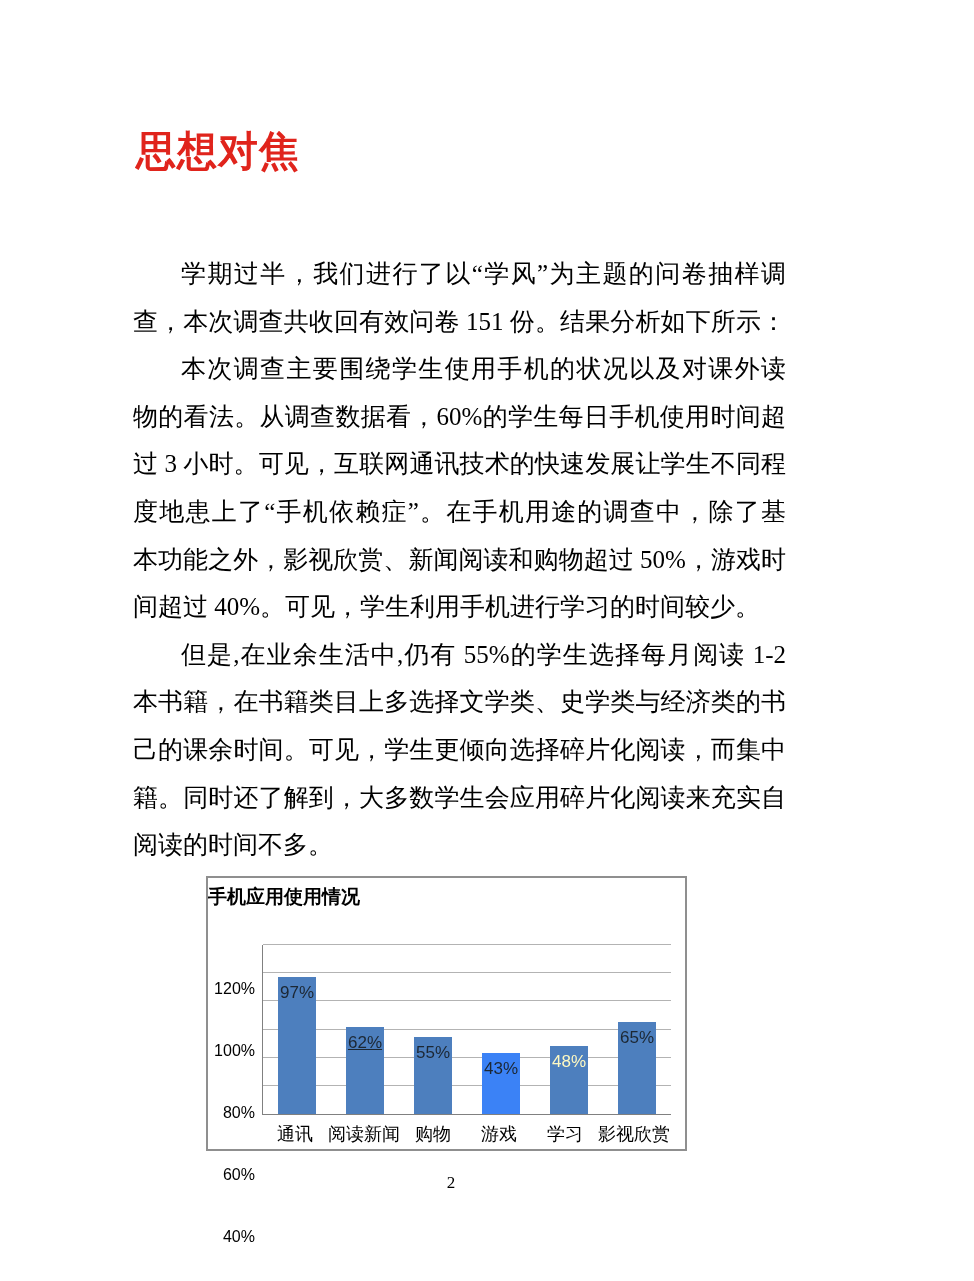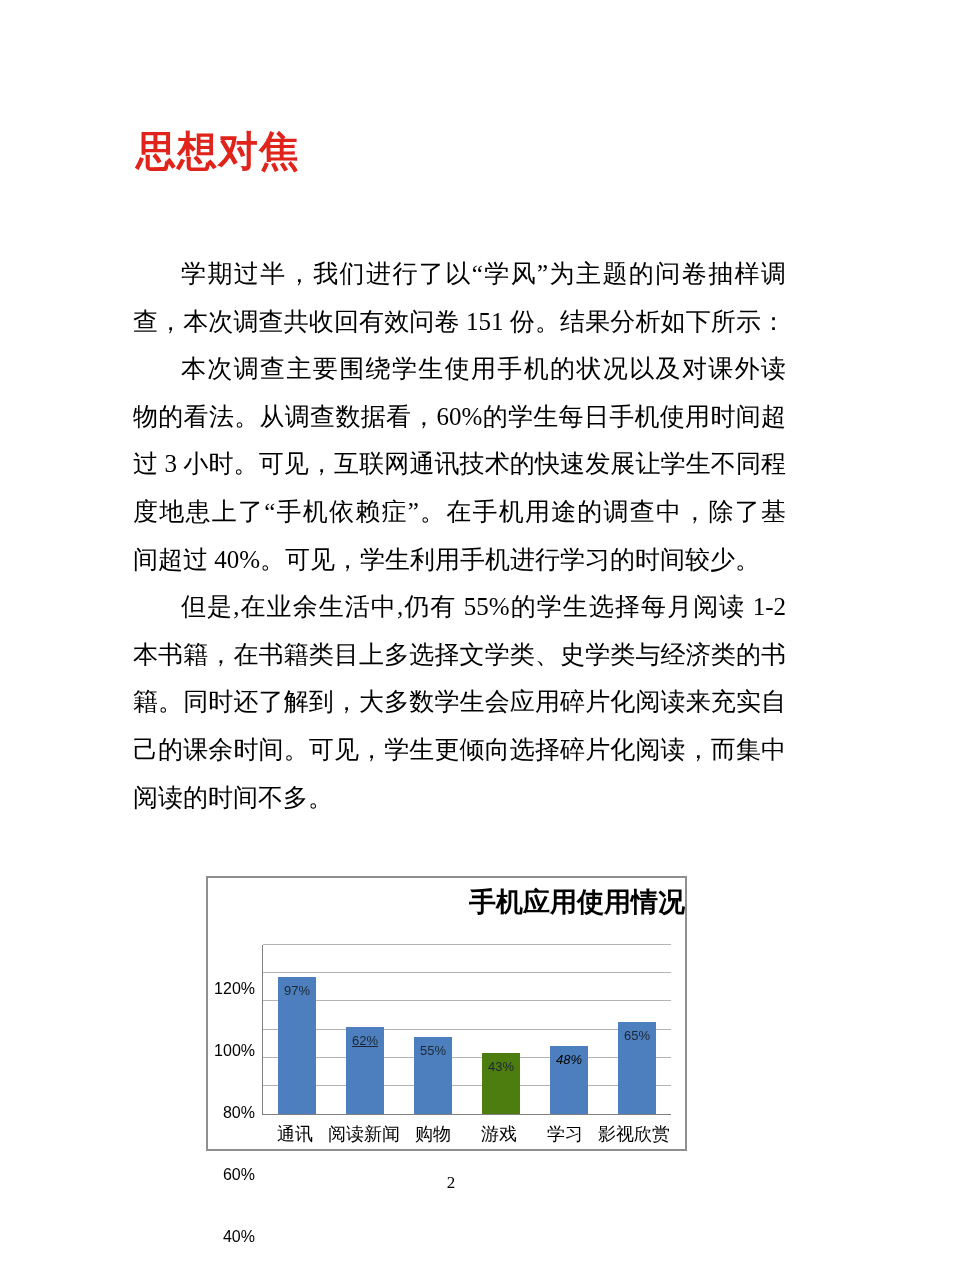--- a/index.html
+++ b/index.html
@@ -24,34 +24,34 @@
     overflow:hidden;
   }
   .tline.indent{text-indent:48px;}
   .tline.pend{text-align-last:left;}
   
   .chart{
     position:absolute;left:206px;top:876px;width:481px;height:275px;
     border:2px solid #8f8f8f;background:#ffffff;box-sizing:border-box;
   }
   .chart-title{
-    position:absolute;top:6px;left:0;right:0;text-align:right;
-    font-size:27px;font-weight:bold;font-family:Liberation Serif, serif;
+    position:absolute;top:6px;left:0;right:0;text-align:left;
+    font-size:19px;font-weight:bold;font-family:Liberation Serif, serif;
   }
   .plot{
     position:absolute;left:54px;top:67px;width:408px;height:169px;
     border-left:1px solid #808080;border-bottom:1px solid #808080;
     display:flex;align-items:flex-end;
   }
   .gridline{position:absolute;left:0;right:0;height:1px;background:#b3b3b3;}
   .slot{flex:1;display:flex;justify-content:center;align-items:flex-end;height:100%;position:relative;z-index:1;}
   .bar{width:38px;position:relative;}
   .bar-label{
     position:absolute;top:6px;left:-14px;right:-14px;text-align:center;
-    font-size:13px;font-family:"Liberation Sans",sans-serif;color:#1c2733;
+    font-size:17px;font-family:"Liberation Sans",sans-serif;color:#1c2733;
   }
   .y-axis{
     position:absolute;left:0;top:58px;width:47px;height:187px;
     display:flex;flex-direction:column;justify-content:space-between;align-items:flex-end;
   }
   .y-tick{font-size:16px;line-height:18px;font-family:"Liberation Sans",sans-serif;margin-top:44px;}
   .x-axis{position:absolute;left:54px;top:244px;width:408px;display:flex;}
   .x-tick{flex:1;text-align:center;font-size:18px;white-space:nowrap;overflow:visible;}
   .page-num{
     position:absolute;left:133px;top:1172px;width:636px;
@@ -66,25 +66,26 @@
   <div class="logo" style="color: rgb(224, 36, 28);">思想对焦</div>
 
 
   <div class="body-text">
     <div class="tline indent">学期过半，我们进行了以“学风”为主题的问卷抽样调</div>
     <div class="tline">查，本次调查共收回有效问卷 151 份。结果分析如下所示：</div>
     <div class="tline indent">本次调查主要围绕学生使用手机的状况以及对课外读</div>
     <div class="tline">物的看法。从调查数据看，60%的学生每日手机使用时间超</div>
     <div class="tline">过 3 小时。可见，互联网通讯技术的快速发展让学生不同程</div>
     <div class="tline">度地患上了“手机依赖症”。在手机用途的调查中，除了基</div>
+    <div class="tline">本功能之外，影视欣赏、新闻阅读和购物超过 50%，游戏时</div>
     <div class="tline pend">间超过 40%。可见，学生利用手机进行学习的时间较少。</div>
     <div class="tline indent">但是,在业余生活中,仍有 55%的学生选择每月阅读 1-2</div>
     <div class="tline">本书籍，在书籍类目上多选择文学类、史学类与经济类的书</div>
+    <div class="tline">己的课余时间。可见，学生更倾向选择碎片化阅读，而集中</div>
     <div class="tline">籍。同时还了解到，大多数学生会应用碎片化阅读来充实自</div>
-    <div class="tline">己的课余时间。可见，学生更倾向选择碎片化阅读，而集中</div>
     <div class="tline pend">阅读的时间不多。</div>
   </div>
 
   <div class="chart">
     <div class="chart-title">手机应用使用情况</div>
 
     <div class="y-axis">
       <div class="y-tick">120%</div>
       <div class="y-tick">100%</div>
       <div class="y-tick">80%</div>
@@ -104,27 +105,27 @@
         <div class="bar" style="height: 51.6667%; background: rgb(77, 127, 190);">
           <div class="bar-label" style="color: rgb(28, 39, 51); text-decoration: underline;">62%</div>
         </div>
       </div>
       <div class="slot">
         <div class="bar" style="height: 45.8333%; background: rgb(77, 127, 190);">
           <div class="bar-label" style="color: rgb(28, 39, 51);">55%</div>
         </div>
       </div>
       <div class="slot">
-        <div class="bar" style="height: 35.8333%; background: #4d7c0f;">
+        <div class="bar" style="height: 35.8333%; background: #3b82f6;">
           <div class="bar-label" style="color: rgb(28, 39, 51);">43%</div>
         </div>
       </div>
       <div class="slot">
         <div class="bar" style="height: 40%; background: rgb(77, 127, 190);">
-          <div class="bar-label" style="color: #000000; font-style: italic;">48%</div>
+          <div class="bar-label" style="color: #fef9c3;">48%</div>
         </div>
       </div>
       <div class="slot">
         <div class="bar" style="height: 54.1667%; background: rgb(77, 127, 190);">
           <div class="bar-label" style="color: rgb(28, 39, 51);">65%</div>
         </div>
       </div>
     <div class="gridline" style="bottom: 16.6667%; background: rgb(179, 179, 179);"></div>
         <div class="gridline" style="bottom: 33.3333%; background: rgb(179, 179, 179);"></div>
         <div class="gridline" style="bottom: 50%; background: rgb(179, 179, 179);"></div>

